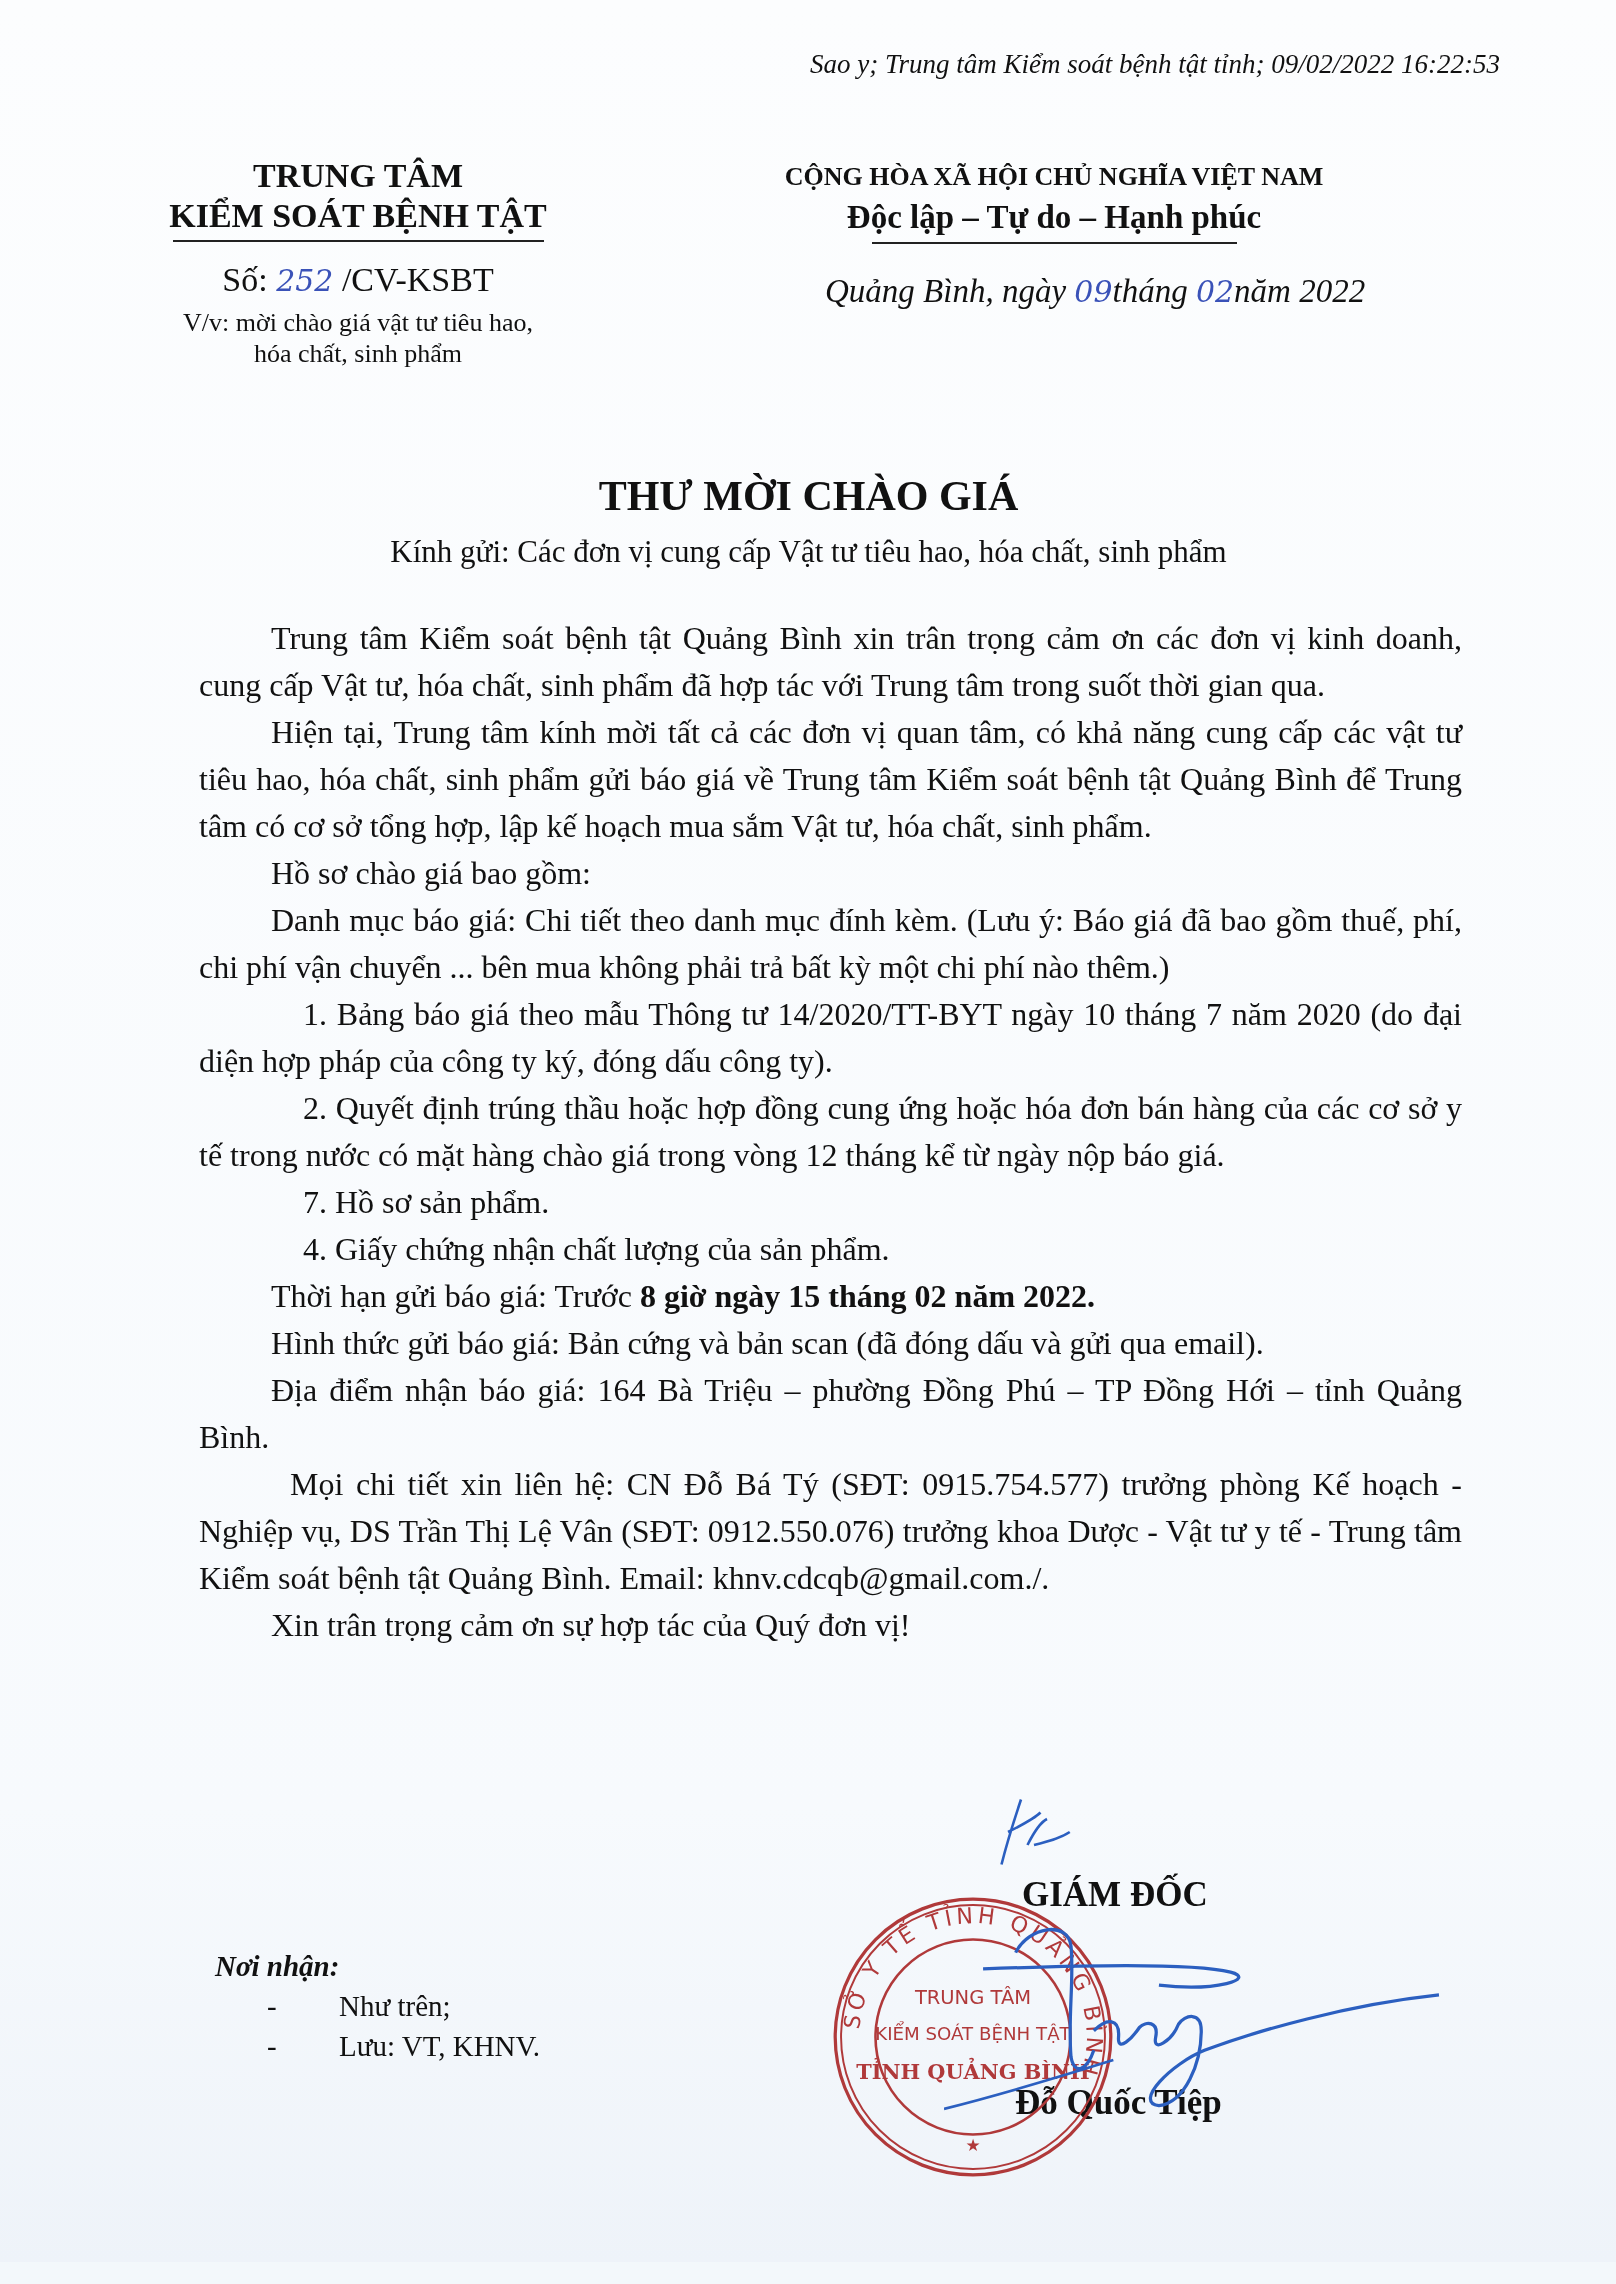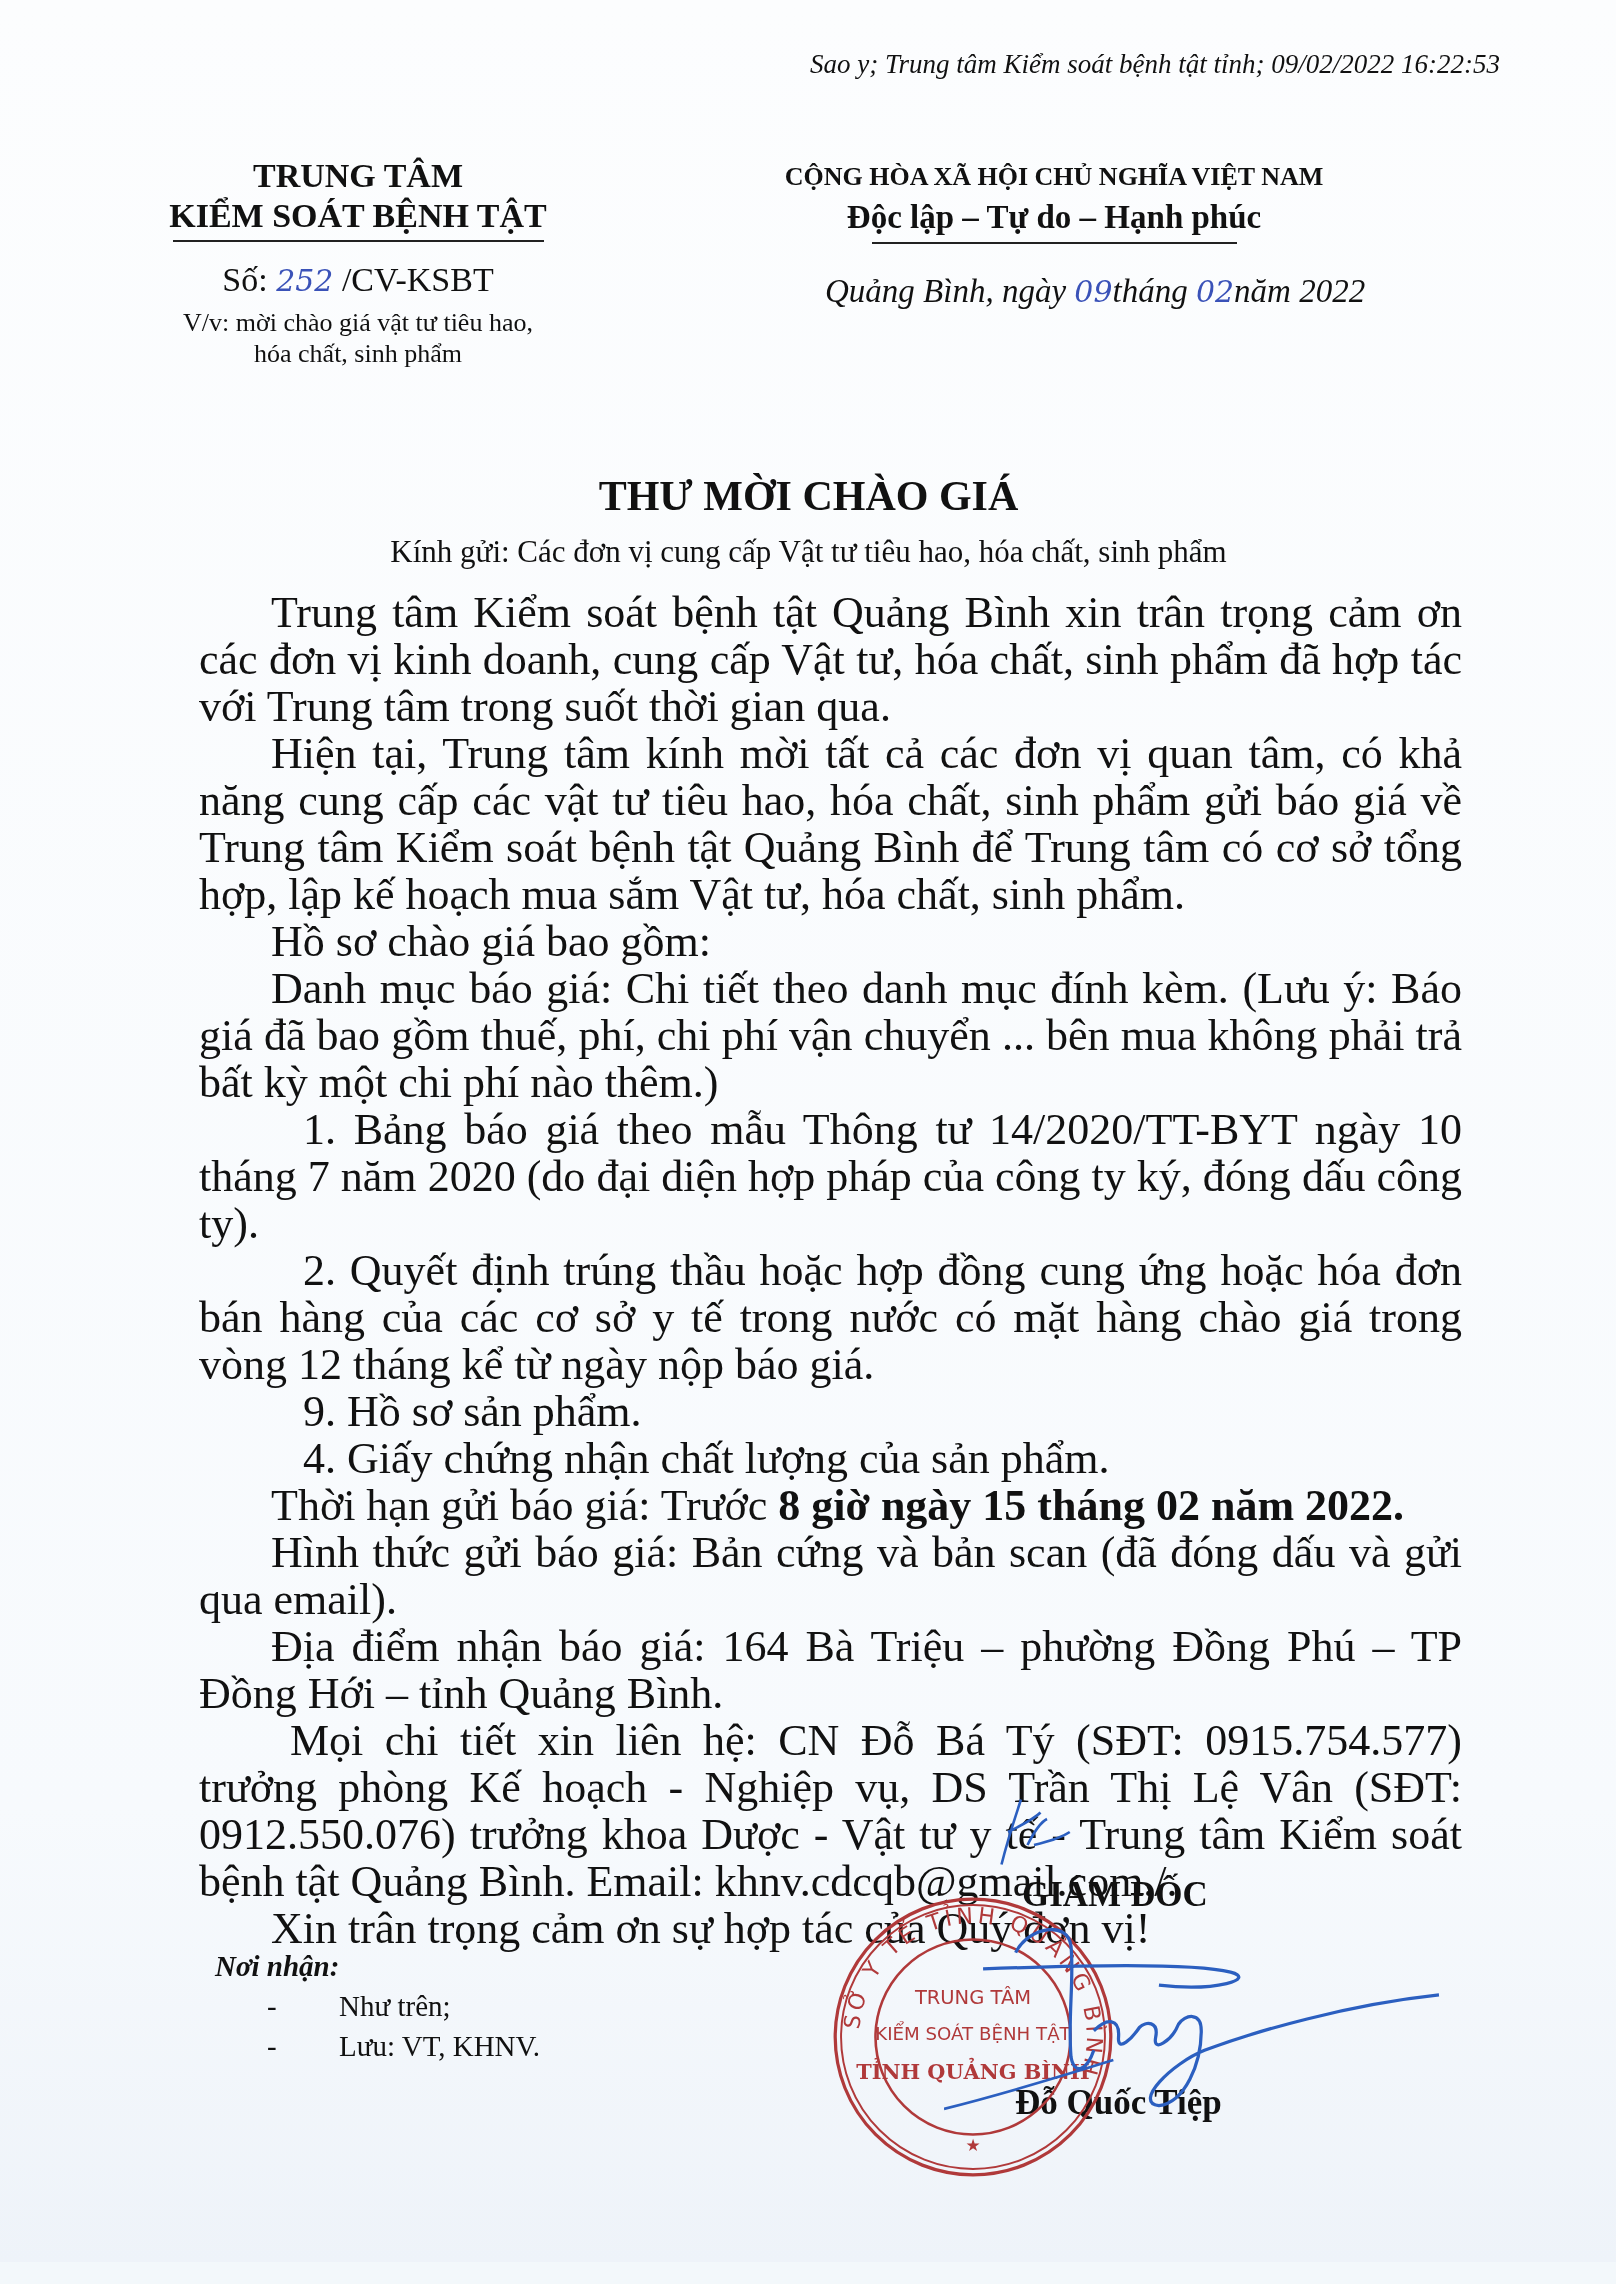--- a/index.html
+++ b/index.html
@@ -28,21 +28,21 @@
 
   .right-head { left:657px; width:794px; top:156px; text-align:center; }
   .right-head .r1 { font-size:26px; line-height:42px; font-weight:bold; }
   .right-head .r2 { font-size:33px; line-height:39px; font-weight:bold; }
   .right-head .rule2 { width:365px; height:2px; background:#222; margin:5.2px auto 0; }
   .date-line { left:825px; top:273px; font-size:33px; font-style:italic; }
 
   .title { left:0; width:1617px; text-align:center; top:472px; font-size:42px; font-weight:bold; }
   .recipient { left:0; width:1617px; text-align:center; top:534px; font-size:31px; }
 
-  .body { position:absolute; left:199px; width:1263px; top:589px; font-size:44px; line-height:47px; text-align:justify; }
+  .body { position:absolute; left:199px; width:1263px; top:615px; font-size:32px; line-height:47px; text-align:justify; }
   .body p { margin:0; }
   .ind { text-indent:72px; }
   .ind2 { text-indent:104px; }
   b { font-weight:bold; }
 
   .receivers { left:215px; top:1946px; font-size:29px; line-height:40px; }
   .receivers .rt { font-style:italic; font-weight:bold; }
   .receivers .ri { padding-left:52px; }
   .receivers .dash { display:inline-block; width:72px; }
 
@@ -89,21 +89,21 @@
 <div class="abs title">THƯ MỜI CHÀO GIÁ</div>
 <div class="abs recipient">Kính gửi: Các đơn vị cung cấp Vật tư tiêu hao, hóa chất, sinh phẩm</div>
 
 <div class="body">
   <p class="ind">Trung tâm Kiểm soát bệnh tật Quảng Bình xin trân trọng cảm ơn các đơn vị kinh doanh, cung cấp Vật tư, hóa chất, sinh phẩm đã hợp tác với Trung tâm trong suốt thời gian qua.</p>
   <p class="ind">Hiện tại, Trung tâm kính mời tất cả các đơn vị quan tâm, có khả năng cung cấp các vật tư tiêu hao, hóa chất, sinh phẩm gửi báo giá về Trung tâm Kiểm soát bệnh tật Quảng Bình để Trung tâm có cơ sở tổng hợp, lập kế hoạch mua sắm Vật tư, hóa chất, sinh phẩm.</p>
   <p class="ind">Hồ sơ chào giá bao gồm:</p>
   <p class="ind">Danh mục báo giá: Chi tiết theo danh mục đính kèm. (Lưu ý: Báo giá đã bao gồm thuế, phí, chi phí vận chuyển ... bên mua không phải trả bất kỳ một chi phí nào thêm.)</p>
   <p class="ind2">1. Bảng báo giá theo mẫu Thông tư 14/2020/TT-BYT ngày 10 tháng 7 năm 2020 (do đại diện hợp pháp của công ty ký, đóng dấu công ty).</p>
   <p class="ind2">2. Quyết định trúng thầu hoặc hợp đồng cung ứng hoặc hóa đơn bán hàng của các cơ sở y tế trong nước có mặt hàng chào giá trong vòng 12 tháng kể từ ngày nộp báo giá.</p>
-  <p class="ind2">9. Hồ sơ sản phẩm.</p>
+  <p class="ind2">7. Hồ sơ sản phẩm.</p>
   <p class="ind2">4. Giấy chứng nhận chất lượng của sản phẩm.</p>
   <p class="ind"><span>Thời hạn gửi báo giá: Trước </span><b>8 giờ ngày 15 tháng 02 năm 2022.</b></p>
   <p class="ind">Hình thức gửi báo giá: Bản cứng và bản scan (đã đóng dấu và gửi qua email).</p>
   <p class="ind">Địa điểm nhận báo giá: 164 Bà Triệu – phường Đồng Phú – TP Đồng Hới – tỉnh Quảng Bình.</p>
   <p class="ind" style="text-indent:91px">Mọi chi tiết xin liên hệ: CN Đỗ Bá Tý (SĐT: 0915.754.577) trưởng phòng Kế hoạch - Nghiệp vụ, DS Trần Thị Lệ Vân (SĐT: 0912.550.076) trưởng khoa Dược - Vật tư y tế - Trung tâm Kiểm soát bệnh tật Quảng Bình. Email: khnv.cdcqb@gmail.com./.</p>
   <p class="ind">Xin trân trọng cảm ơn sự hợp tác của Quý đơn vị!</p>
 </div>
 
 <div class="abs receivers">
   <div class="rt">Nơi nhận:</div>

